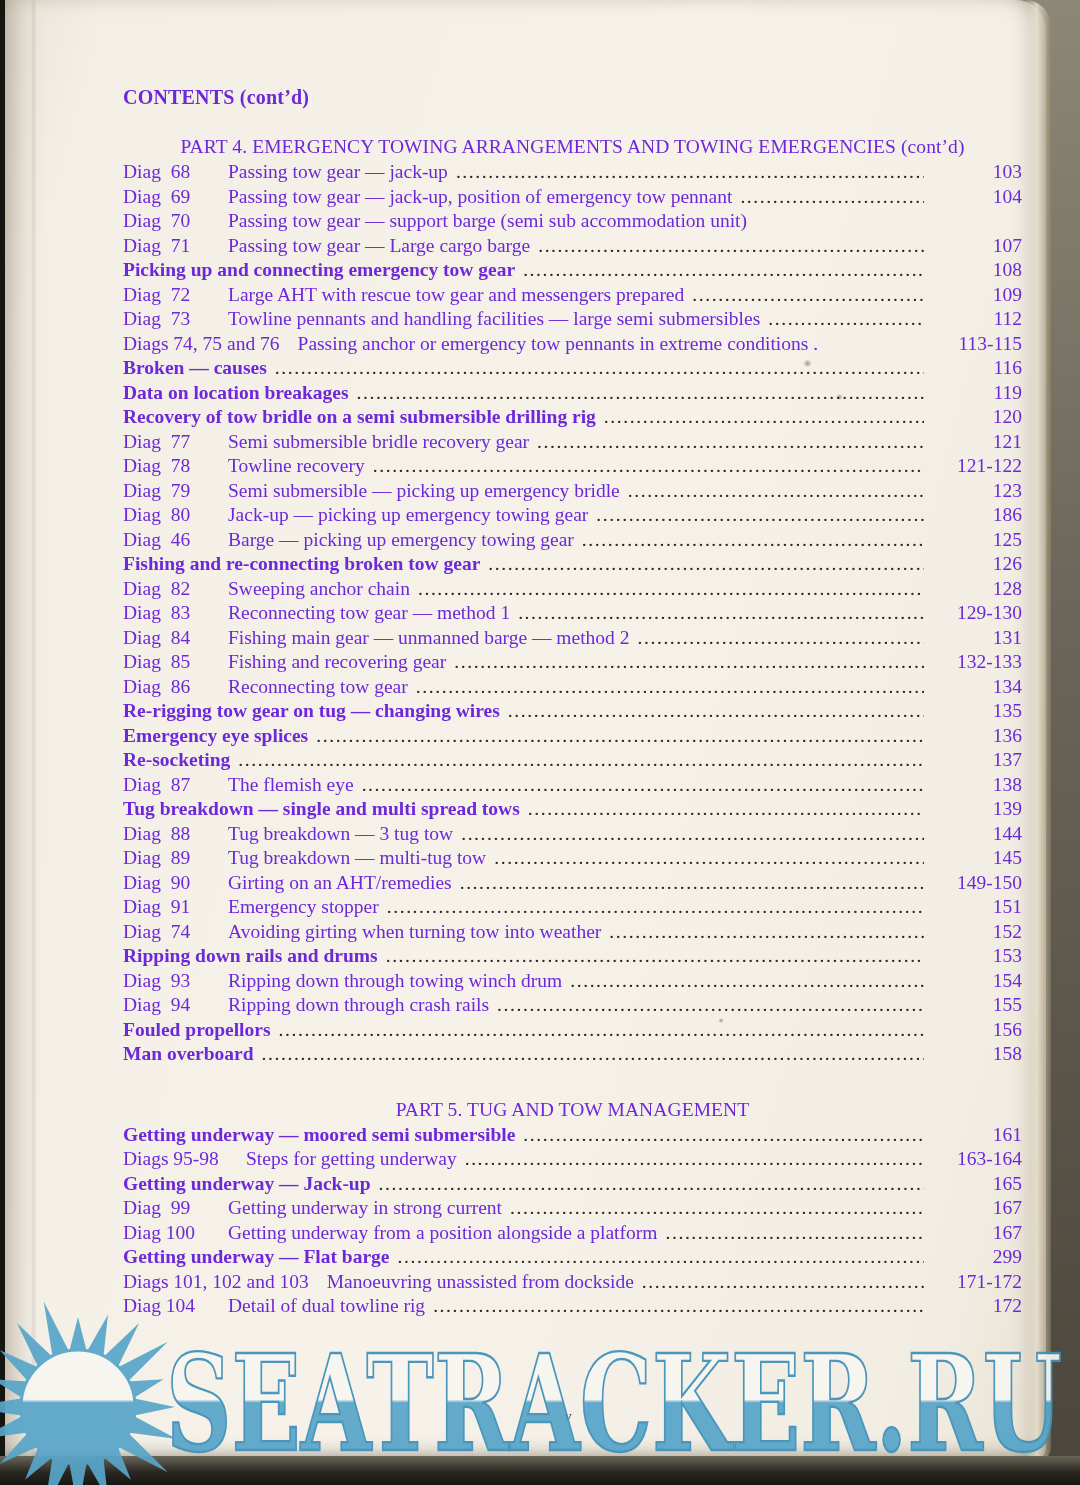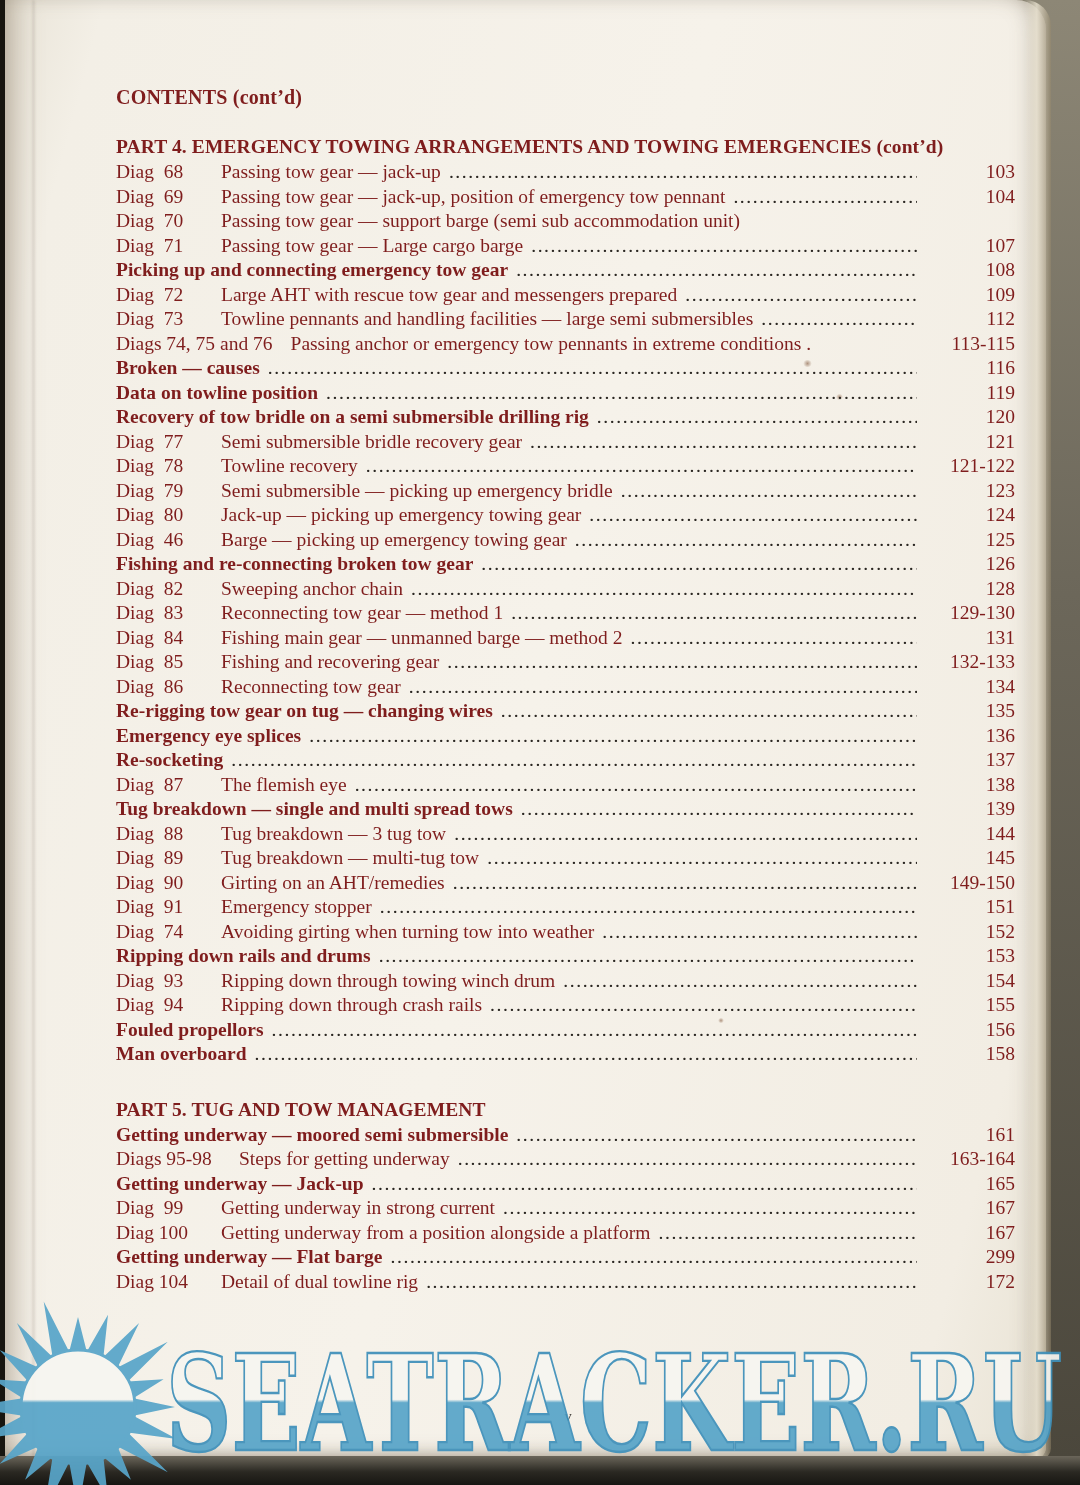--- a/index.html
+++ b/index.html
@@ -21,25 +21,25 @@
   .spine-edge{position:absolute;left:0;top:0;width:5px;height:100%;background:#17150f;}
   .crease{position:absolute;left:27px;top:0;width:3px;height:1459px;
     background:rgba(90,78,60,.12);filter:blur(1px);}
   .edge-highlight{position:absolute;left:1020px;top:0;width:26px;height:1459px;
     background:linear-gradient(90deg,rgba(255,255,255,0) 0%,rgba(235,228,210,.8) 45%,rgba(150,135,105,.45) 100%);
     border-radius:0 30px 12px 0;}
   .desk-bottom{position:absolute;left:0;right:0;top:1456px;height:29px;
     background:linear-gradient(180deg,#6b665a 0%,#2a2822 55%,#171612 100%);}
   .speck{position:absolute;border-radius:50%;background:radial-gradient(circle,rgba(118,72,42,.55) 0%,rgba(118,72,42,0) 75%);}
   
-  .content{position:absolute;left:116px;top:84px;width:899px;z-index:2;
-    color:#7f1d1d;font-size:19.5px;}
+  .content{position:absolute;left:123px;top:84px;width:899px;z-index:2;
+    color:#6d28d9;font-size:19.5px;}
   .header{font-weight:bold;font-size:20px;line-height:26px;margin-bottom:24px;letter-spacing:.2px;}
   .row{display:flex;align-items:baseline;line-height:24.5px;white-space:nowrap;}
-  .row.part{font-weight:bold;line-height:26px;letter-spacing:.1px;}
+  .row.part{font-weight:normal;line-height:26px;letter-spacing:.1px;justify-content:center;}
   .row.head .title{font-weight:bold;}
   .prefix{white-space:pre;min-width:105px;flex:0 0 auto;}
   .row.wide .prefix{margin-right:18px;}
   .title{flex:0 1 auto;}
   .leader{flex:1 1 auto;overflow:hidden;margin:0 6px 0 8px;color:#2b2722;}
   .leader::after{content:"..........................................................................................................................................................................";letter-spacing:1.6px;}
   .spacer{flex:1 1 auto;}
   .pg{flex:0 0 92px;text-align:right;}
   .gap{height:30px;}
   .page-num{position:absolute;left:540px;top:1408px;width:56px;text-align:center;
@@ -111,21 +111,21 @@
         <span class="title">Passing anchor or emergency tow pennants in extreme conditions .</span>
         <span class="spacer"></span>
         <span class="pg">113-115</span>
       </div>
       <div class="row head">
         <span class="title">Broken — causes</span>
         <span class="leader"></span>
         <span class="pg">116</span>
       </div>
       <div class="row head">
-        <span class="title">Data on towline position</span>
+        <span class="title">Data on location breakages</span>
         <span class="leader"></span>
         <span class="pg">119</span>
       </div>
       <div class="row head">
         <span class="title">Recovery of tow bridle on a semi submersible drilling rig</span>
         <span class="leader"></span>
         <span class="pg">120</span>
       </div>
       <div class="row diag">
         <span class="prefix">Diag  77</span>
@@ -142,21 +142,21 @@
       <div class="row diag">
         <span class="prefix">Diag  79</span>
         <span class="title">Semi submersible — picking up emergency bridle</span>
         <span class="leader"></span>
         <span class="pg">123</span>
       </div>
       <div class="row diag">
         <span class="prefix">Diag  80</span>
         <span class="title">Jack-up — picking up emergency towing gear</span>
         <span class="leader"></span>
-        <span class="pg">124</span>
+        <span class="pg">186</span>
       </div>
       <div class="row diag">
         <span class="prefix">Diag  46</span>
         <span class="title">Barge — picking up emergency towing gear</span>
         <span class="leader"></span>
         <span class="pg">125</span>
       </div>
       <div class="row head">
         <span class="title">Fishing and re-connecting broken tow gear</span>
         <span class="leader"></span>
@@ -304,20 +304,26 @@
       <div class="row diag">
         <span class="prefix">Diag 100</span>
         <span class="title">Getting underway from a position alongside a platform</span>
         <span class="leader"></span>
         <span class="pg">167</span>
       </div>
       <div class="row head">
         <span class="title">Getting underway — Flat barge</span>
         <span class="leader"></span>
         <span class="pg">299</span>
+      </div>
+      <div class="row diag wide">
+        <span class="prefix">Diags 101, 102 and 103</span>
+        <span class="title">Manoeuvring unassisted from dockside</span>
+        <span class="leader"></span>
+        <span class="pg">171-172</span>
       </div>
       <div class="row diag">
         <span class="prefix">Diag 104</span>
         <span class="title">Detail of dual towline rig</span>
         <span class="leader"></span>
         <span class="pg">172</span>
       </div>
     </div>
 </div>
 

